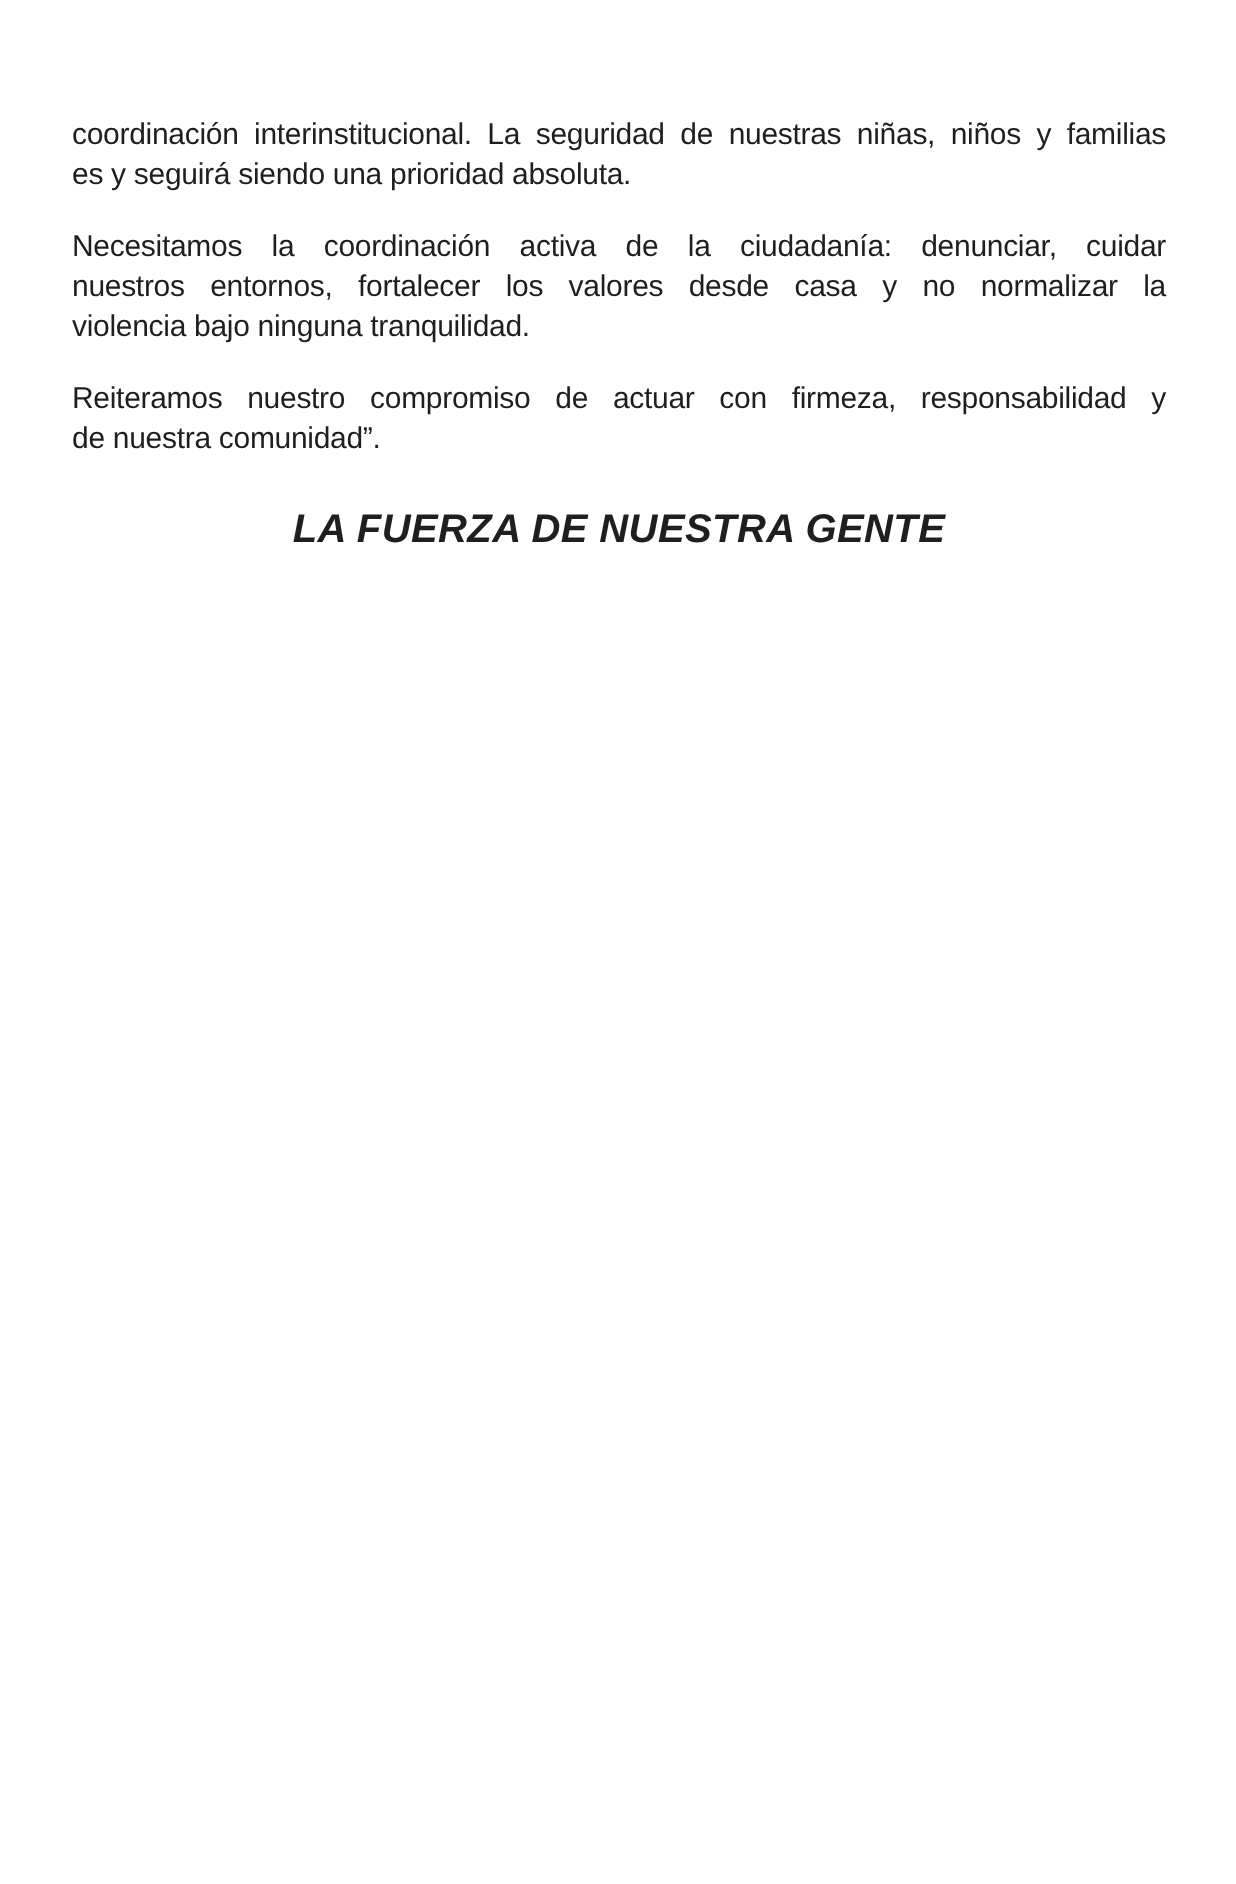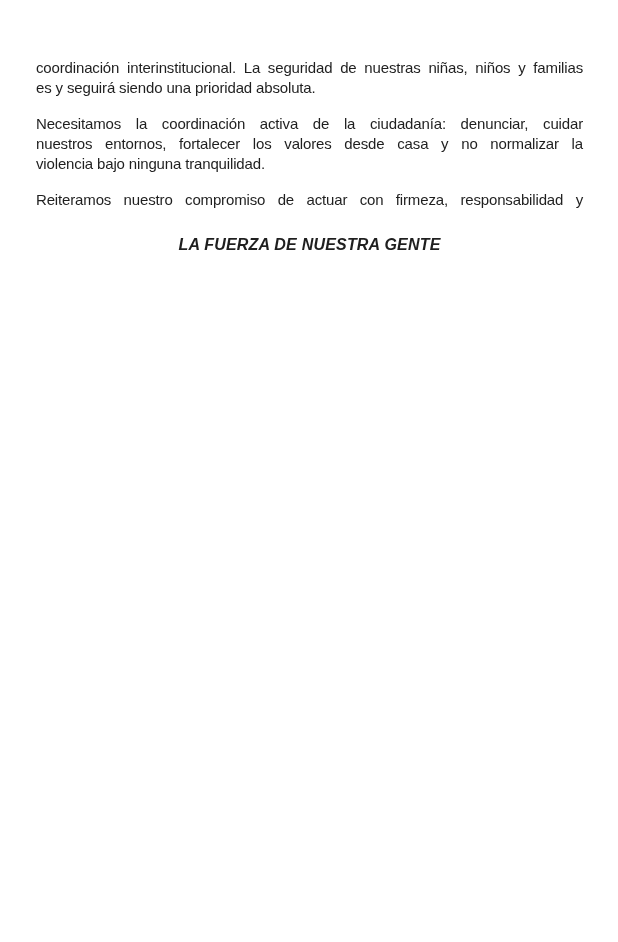--- a/index.html
+++ b/index.html
@@ -32,21 +32,21 @@
     text-align: justify;
     text-align-last: justify;
     white-space: nowrap;
   }
   .text-line.last {
     text-align: left;
     text-align-last: left;
   }
   .slogan {
     margin-top: 25px;
-    font-size: 16px;
+    font-size: 20px;
     line-height: 20px;
     font-weight: 700;
     font-style: italic;
     text-align: center;
     letter-spacing: 0.2px;
   }
 </style>
 </head>
 <body>
 
@@ -60,18 +60,19 @@
 
     <div class="para">
       <div class="text-line">Necesitamos la coordinación activa de la ciudadanía: denunciar, cuidar</div>
       <div class="text-line">nuestros entornos, fortalecer los valores desde casa y no normalizar la</div>
       <div class="text-line last">violencia bajo ninguna tranquilidad.</div>
     </div>
 
 
     <div class="para">
       <div class="text-line">Reiteramos nuestro compromiso de actuar con firmeza, responsabilidad y</div>
+      <div class="text-line last">de nuestra comunidad”.</div>
     </div>
 
     <div class="slogan">LA FUERZA DE NUESTRA GENTE</div>
 
   </div>
 </div>
 
 </body></html>

